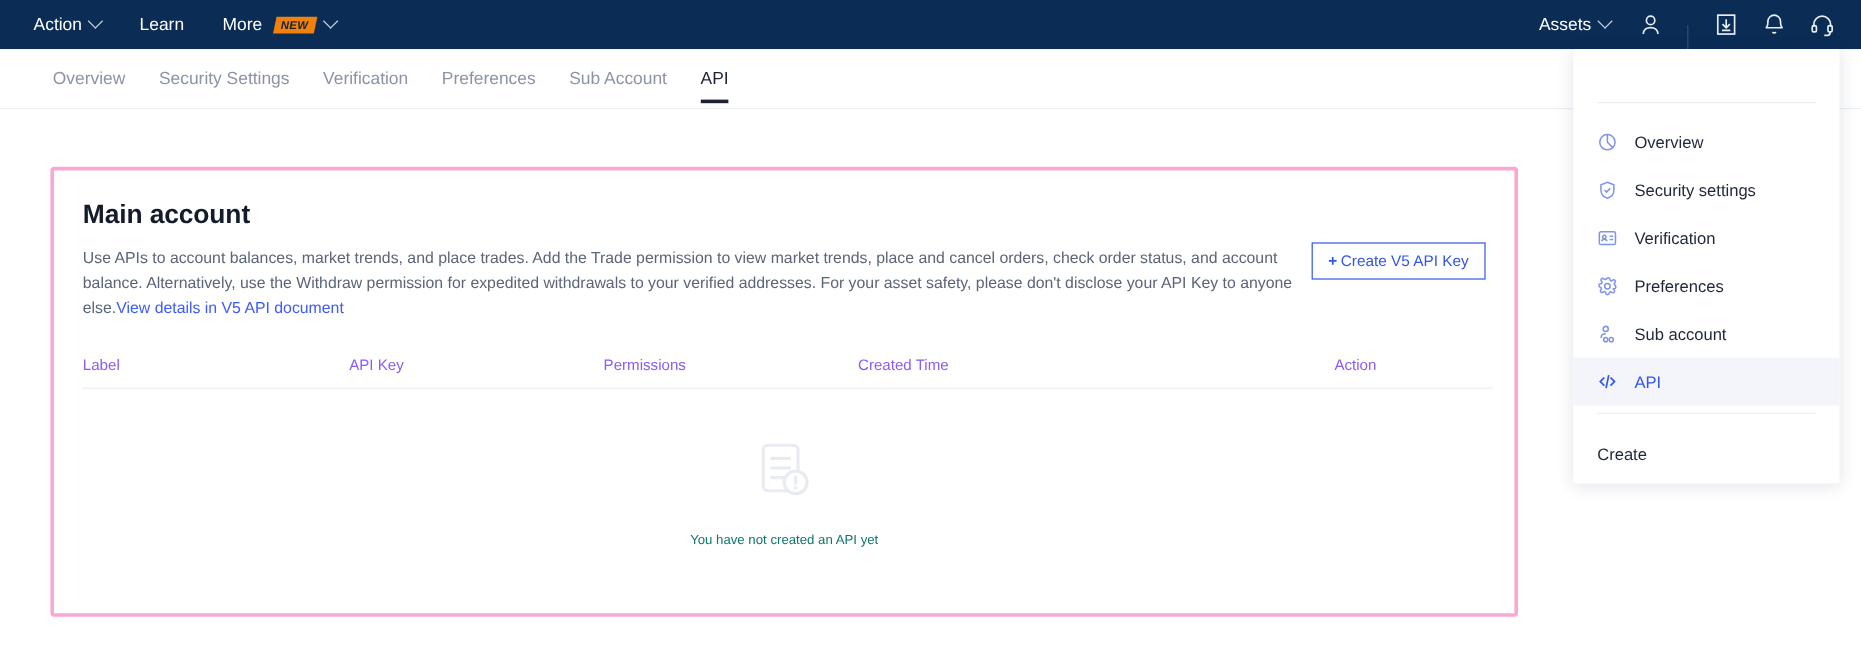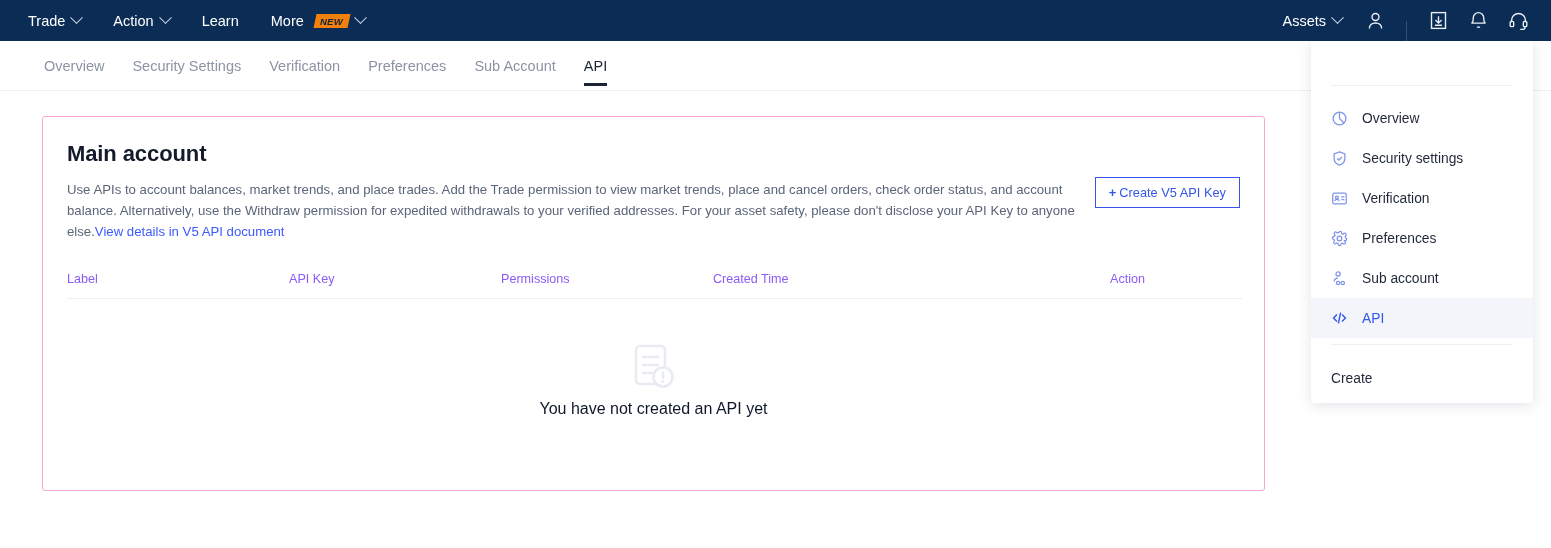--- a/index.html
+++ b/index.html
@@ -59,22 +59,22 @@
     white-space:nowrap;
   }
   .subnav-item.active { color:#1c2433; }
   .subnav-item.active::after {
     content:""; position:absolute; bottom:5px; left:14px; right:14px;
     height:2.5px; background:#1c2433;
   }
 
   
   .card {
-    position:absolute; left:42px; top:116px; width:1223px; height:375px;
-    background:#ffffff; border:1px solid #f9a8d4; border-radius:3px;
+    position:absolute; left:42px; top:139px; width:1223px; height:375px;
+    background:#ffffff; border:3px solid #f9a8d4; border-radius:3px;
   }
   .card-inner { padding:24px 24px 0 24px; position:relative; }
   .card-title { font-size:22px; font-weight:bold; color:#141b2b; letter-spacing:-0.1px; }
   .card-desc {
     margin-top:12px; width:1010px; font-size:13.2px; line-height:21px;
     color:#5b6579;
   }
   .card-desc a { color:#3d5afe; text-decoration:none; }
   .create-btn {
     position:absolute; right:24px; top:60px;
@@ -91,21 +91,21 @@
     text-align:left; font-size:12.6px; font-weight:normal; color:#8b5cf6;
     padding:0 0 12px 0; border-bottom:1px solid #eceef3;
   }
   .tbl th.right { text-align:center; }
 
   
   .empty {
     margin-top:44px; display:flex; flex-direction:column;
     align-items:center; justify-content:center;
   }
-  .empty-text { margin-top:9px; font-size:16px; color:#0f172a; }
+  .empty-text { margin-top:28px; font-size:11px; color:#0f766e; }
 
   
   .dropdown {
     position:absolute; left:1311px; top:41px; width:222px; height:362px;
     background:#ffffff; box-shadow:0 2px 14px rgba(24,40,70,0.13);
     border-radius:2px; z-index:20;
   }
   .dd-head { height:44px; }
   .dd-divider { height:1px; background:#edeff4; margin:0 20px; }
   .dd-list { padding:12px 0 6px 0; }
@@ -122,24 +122,20 @@
   }
 </style>
 </head>
 <body>
 
 <div class="page">
 
   <div class="navbar">
     <div class="nav-left">
 
-      <div class="nav-item">
-        <span>Trade</span>
-        <i class="caret"></i>
-      </div>
 
       <div class="nav-item">
         <span>Action</span>
         <i class="caret"></i>
       </div>
 
       <div class="nav-item">
         <span>Learn</span>
       </div>
 

